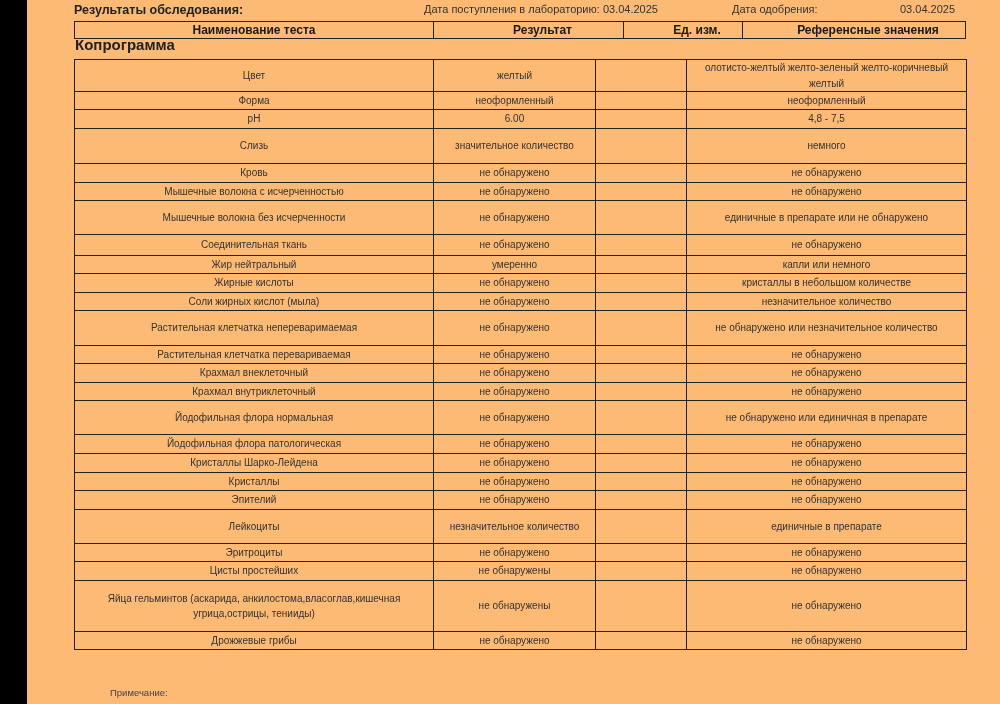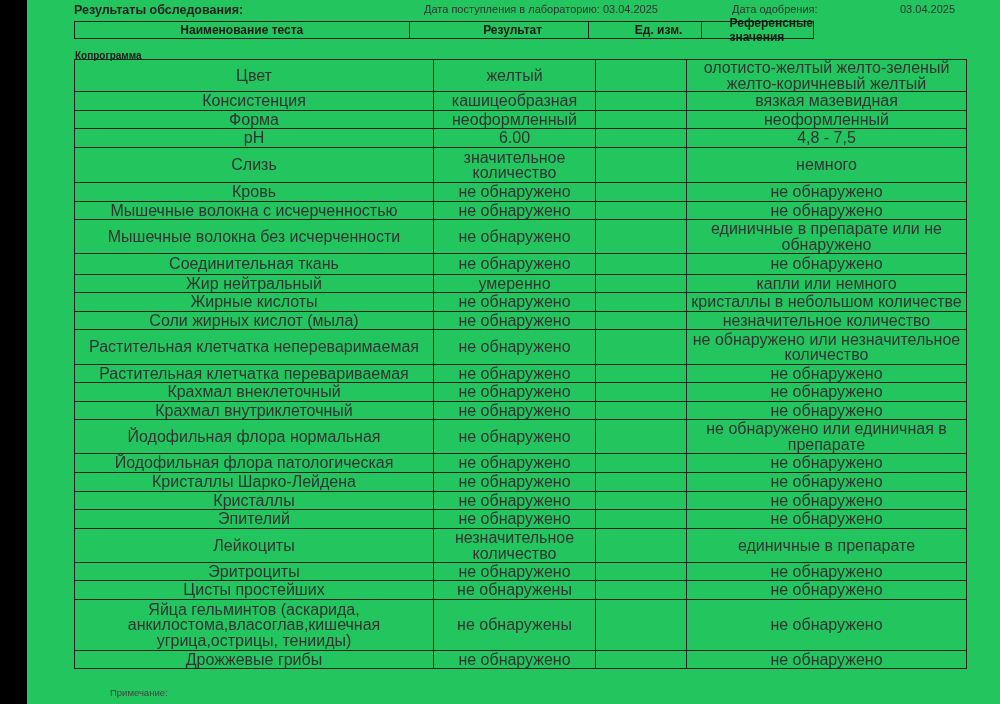--- a/index.html
+++ b/index.html
@@ -2,45 +2,45 @@
 <html><head>
 <meta charset="utf-8">
 <style>
   html, body { margin: 0; padding: 0; }
   body {
     width: 1000px; height: 704px; overflow: hidden;
     background: #ffffff; position: relative;
     font-family: "Liberation Sans", sans-serif; color: #1a1a1a;
   }
   .left-strip { position: absolute; left: 0; top: 0; width: 27px; height: 704px; background: #000; }
-  .page { position: absolute; left: 27px; top: 0; width: 973px; height: 704px; background: #22c55e; }
+  .page { position: absolute; left: 27px; top: 0; width: 973px; height: 704px; background: #fdba74; }
   .results-title {
     position: absolute; left: 47px; top: 3px; font-size: 12.5px; font-weight: bold; color: #222;
   }
   .received { position: absolute; left: 397px; top: 3px; font-size: 11px; color: #333; }
   .approved-label { position: absolute; left: 705px; top: 3px; font-size: 11px; color: #333; }
   .approved-date { position: absolute; left: 873px; top: 3px; font-size: 11px; color: #333; }
 
   .hdr {
-    position: absolute; left: 47px; top: 21px; width: 740px; height: 18px;
+    position: absolute; left: 47px; top: 21px; width: 892px; height: 18px;
     border: 1.5px solid #222; box-sizing: border-box; display: flex;
     font-size: 12px; font-weight: bold; gap: 28px;
   }
   .hdr div { display: flex; align-items: center; justify-content: center; box-sizing: border-box; }
   .hdr .c1 { width: 359px; border-right: 1.5px solid #222; }
   .hdr .c2 { width: 162px; border-right: 1.5px solid #222; }
   .hdr .c3 { width: 91px; border-right: 1.5px solid #222; }
   .hdr .c4 { flex: 1; }
 
-  .section { position: absolute; left: 48px; top: 50px; font-size: 10px; font-weight: bold; color: #222; }
+  .section { position: absolute; left: 48px; top: 36px; font-size: 15px; font-weight: bold; color: #222; }
 
   table.grid {
     position: absolute; left: 47px; top: 59px; width: 892px;
     border-collapse: collapse; table-layout: fixed;
-    font-size: 16px; color: #333;
+    font-size: 10px; color: #333;
     border: 1.5px solid #222;
   }
   table.grid td {
     border: 1.5px solid #222; border-left-width: 1.5px; text-align: center; vertical-align: middle;
     padding: 0 3px; line-height: 15.5px; box-sizing: border-box;
   }
   col.c1 { width: 359px; } col.c2 { width: 162px; } col.c3 { width: 91px; } col.c4 { width: 280px; }
   .note { position: absolute; left: 83px; top: 687px; font-size: 9.5px; color: #444; }
 </style>
 </head>
@@ -73,26 +73,20 @@
         <col class="c3">
         <col class="c4">
       </colgroup>
     <tbody id="rows-body">
         <tr style="height: 32px;">
           <td>Цвет</td>
           <td>желтый</td>
           <td></td>
           <td>олотисто-желтый  желто-зеленый желто-коричневый   желтый</td>
         </tr>
-        <tr style="height: 19px;">
-          <td>Консистенция</td>
-          <td>кашицеобразная</td>
-          <td></td>
-          <td>вязкая мазевидная</td>
-        </tr>
         <tr style="height: 18px;">
           <td>Форма</td>
           <td>неоформленный</td>
           <td></td>
           <td>неоформленный</td>
         </tr>
         <tr style="height: 19px;">
           <td>pH</td>
           <td>6.00</td>
           <td></td>

